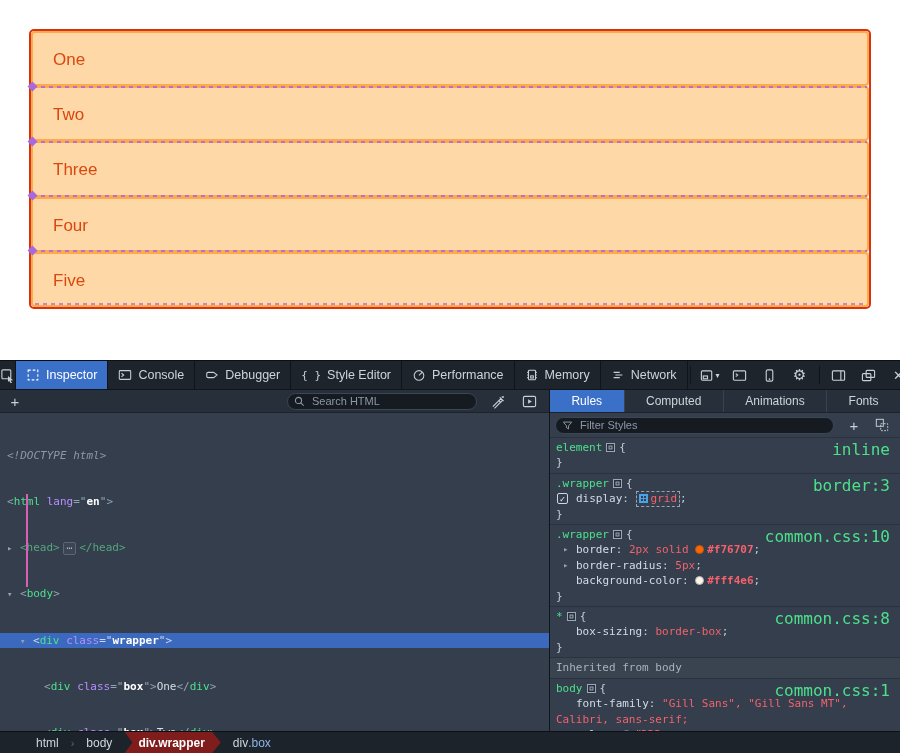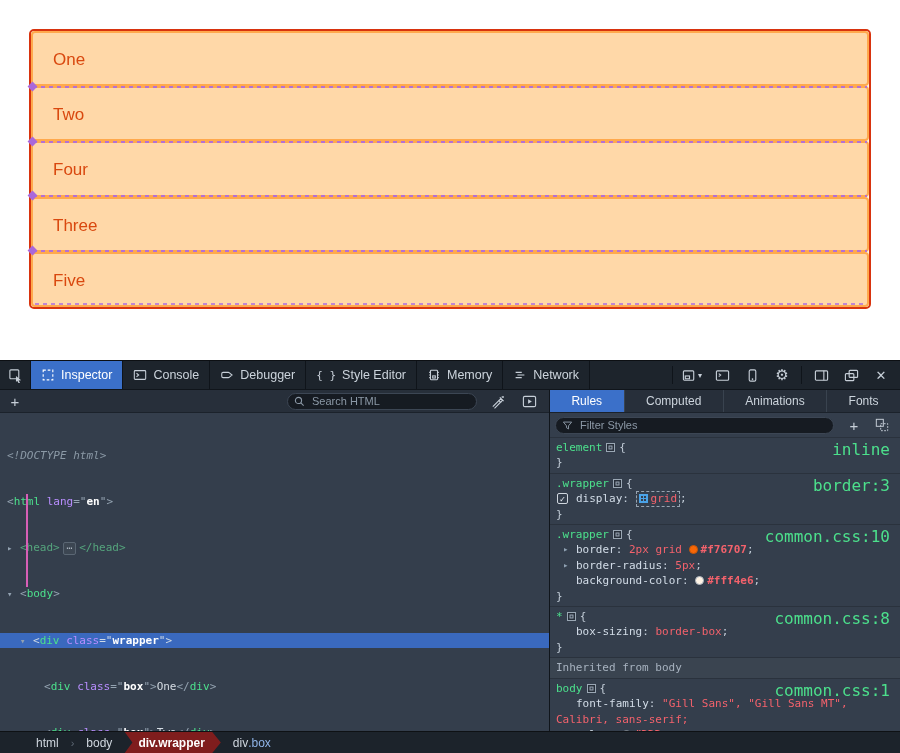--- a/index.html
+++ b/index.html
@@ -132,22 +132,22 @@
   .selicon { display:inline-block; width:9px; height:9px; border:1px solid #9aa7b4; margin:0 4px;
              vertical-align:-1px; box-shadow:inset 0 0 0 1.5px #272f3a, inset 0 0 0 2.5px #9aa7b4; }
 </style>
 </head>
 <body>
 
 <div class="viewport">
   <div class="gwrapper">
     <div class="gbox"><span>One</span></div>
     <div class="gbox"><span>Two</span></div>
+    <div class="gbox"><span>Three</span></div>
     <div class="gbox"><span>Four</span></div>
-    <div class="gbox"><span>Three</span></div>
     <div class="gbox"><span>Five</span></div>
     <div class="gridlines">
       <div class="gline" style="top:20%"></div>
       <div class="gline" style="top:40%"></div>
       <div class="gline" style="top:60%"></div>
       <div class="gline" style="top:80%"></div>
       <div class="gdiamond" style="top:20%"></div>
       <div class="gdiamond" style="top:40%"></div>
       <div class="gdiamond" style="top:60%"></div>
       <div class="gdiamond" style="top:80%"></div>
@@ -192,20 +192,29 @@
       </span>
       <span>Debugger</span>
     </div>
     <div class="dt-tab">
       <span class="ic" style="font-family:'DejaVu Sans Mono',monospace;font-size:11px;">{ }</span>
       <span>Style Editor</span>
     </div>
     <div class="dt-tab">
       <span class="ic">
         <svg width="14" height="14" viewBox="0 0 16 16" fill="none" stroke="currentColor" stroke-width="1.2">
+          <circle cx="8" cy="8.5" r="5.5"></circle>
+            <path d="M8 8.5 L11.8 4.7"></path>
+        </svg>
+      </span>
+      <span>Performance</span>
+    </div>
+    <div class="dt-tab">
+      <span class="ic">
+        <svg width="14" height="14" viewBox="0 0 16 16" fill="none" stroke="currentColor" stroke-width="1.2">
           <rect x="4" y="2.5" width="8" height="11" rx="1"></rect>
           <path d="M4 5 H2.5 M4 8 H2.5 M4 11 H2.5 M12 5 H13.5 M12 8 H13.5 M12 11 H13.5"></path>
           <rect x="6.5" y="9" width="3" height="2.5"></rect>
         </svg>
       </span>
       <span>Memory</span>
     </div>
     <div class="dt-tab">
       <span class="ic">
         <svg width="14" height="14" viewBox="0 0 16 16" fill="none" stroke="currentColor" stroke-width="1.3">
@@ -369,21 +378,21 @@
           <div class="decl noind brace">}</div>
         </div>
 
         <div class="rule-block">
           <div class="sel-line">
             <span class="tk-sel">.wrapper</span><span class="selicon"></span><span class="brace">{</span>
             <span class="ref">common.css:10</span>
           </div>
           <div class="decl">
             <span class="expander">▸</span>
-            <span class="dname">border</span><span>: </span><span class="dval">2px grid </span><span class="swatch sw-orange"></span><span class="hex">#f76707</span><span>;</span>
+            <span class="dname">border</span><span>: </span><span class="dval">2px solid </span><span class="swatch sw-orange"></span><span class="hex">#f76707</span><span>;</span>
           </div>
           <div class="decl">
             <span class="expander">▸</span>
             <span class="dname">border-radius</span><span>: </span><span class="dval">5px</span><span>;</span>
           </div>
           <div class="decl">
             <span class="dname">background-color</span><span>: </span><span class="swatch sw-cream"></span><span class="hex">#fff4e6</span><span>;</span>
           </div>
           <div class="decl noind brace">}</div>
         </div>

